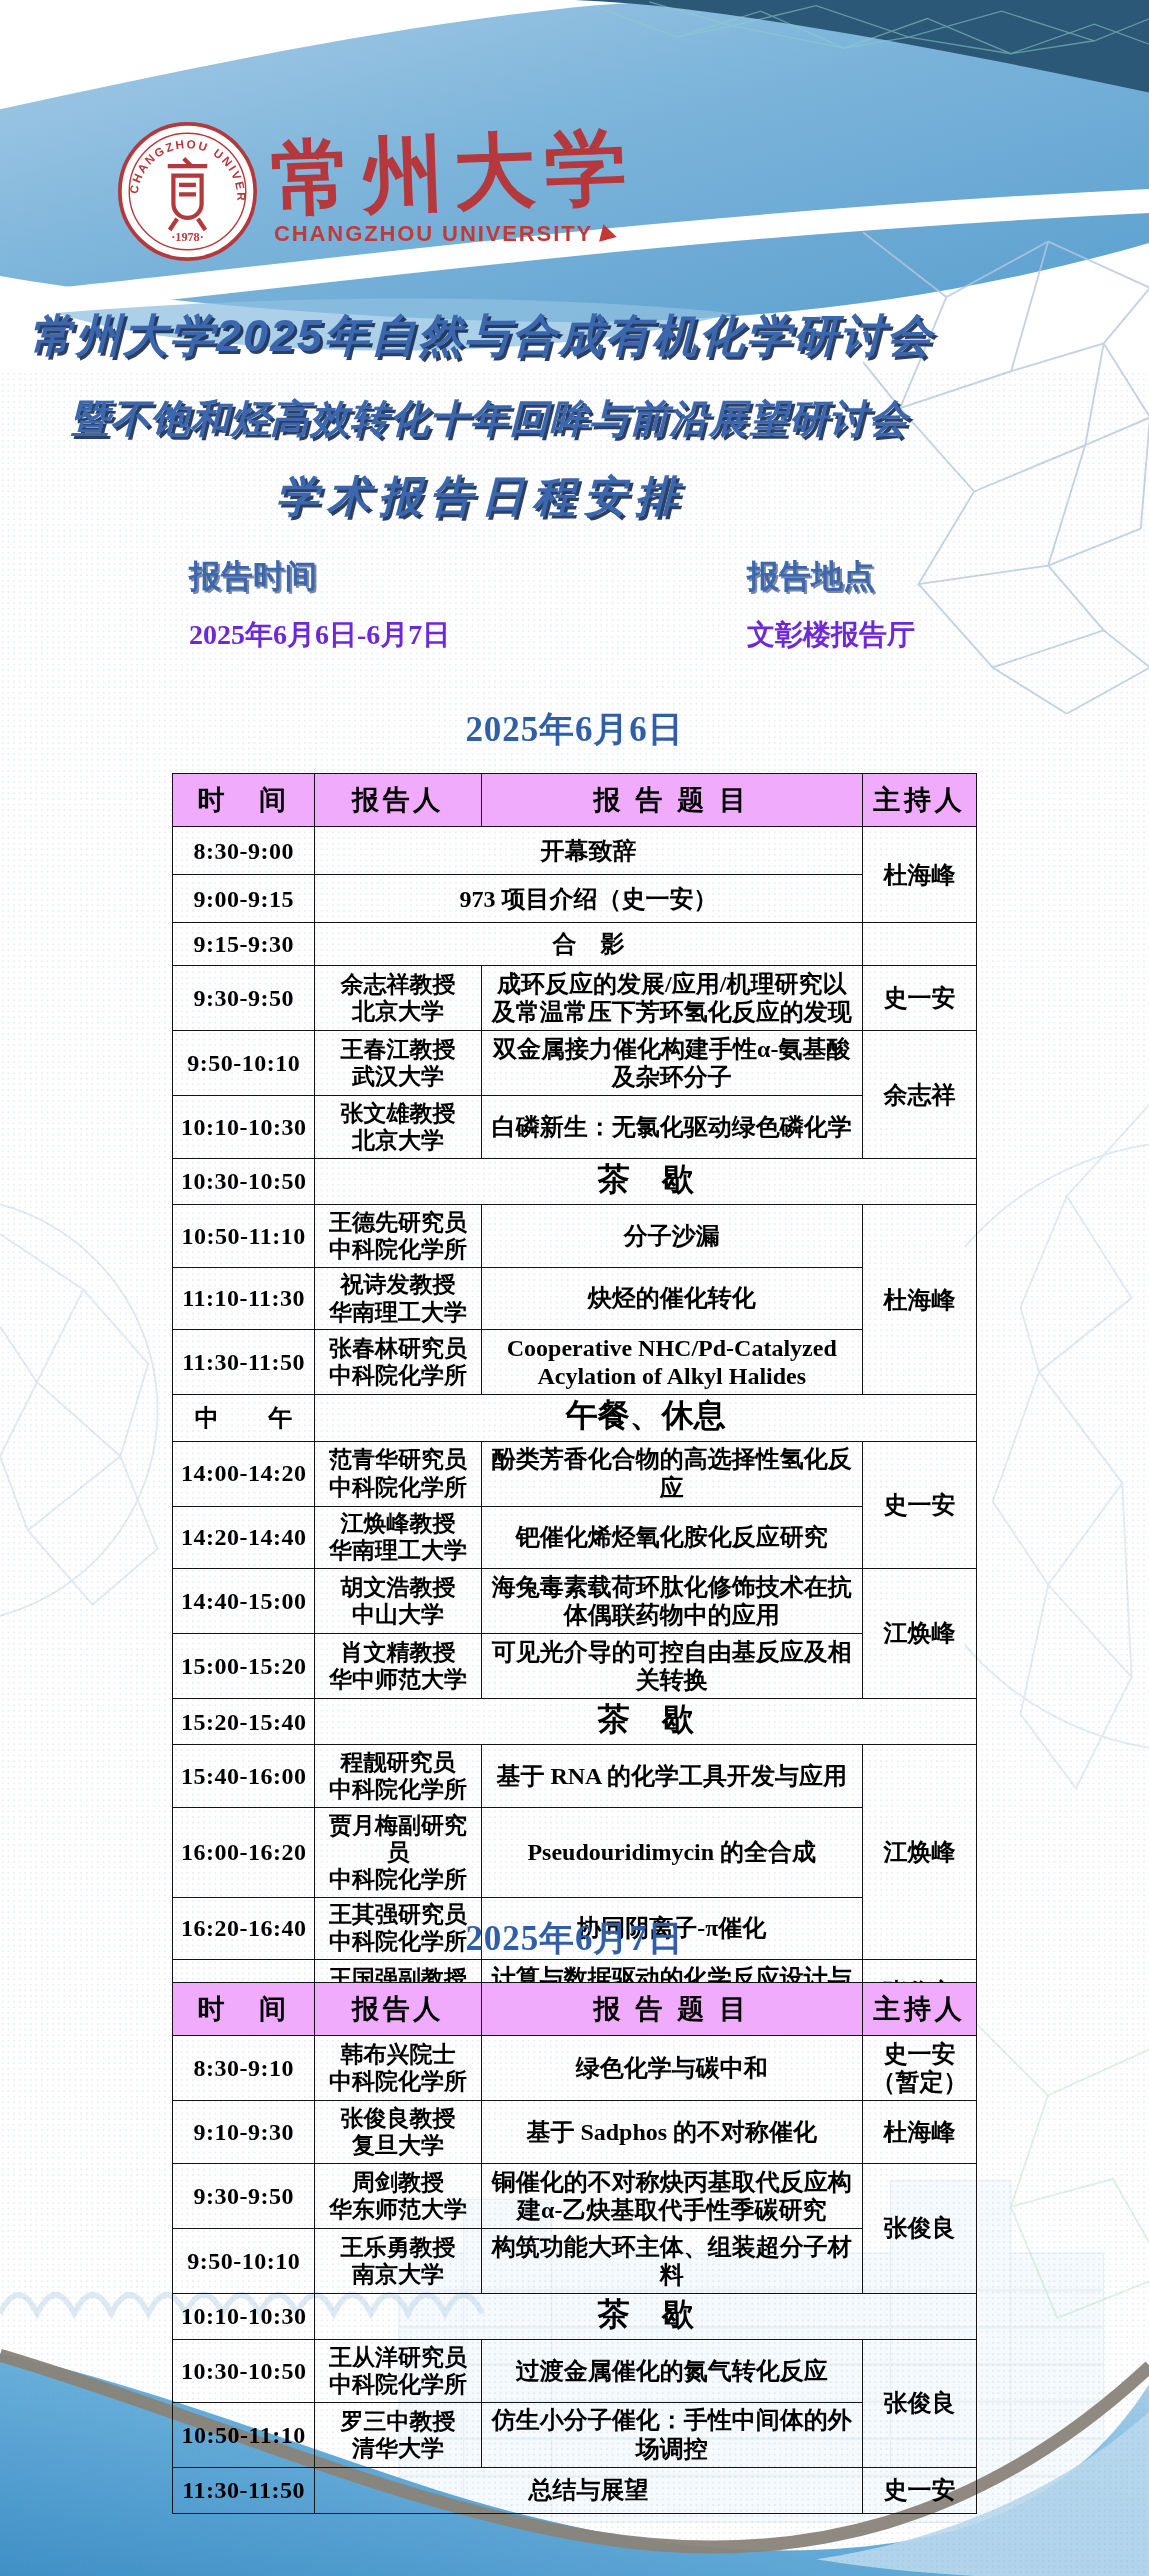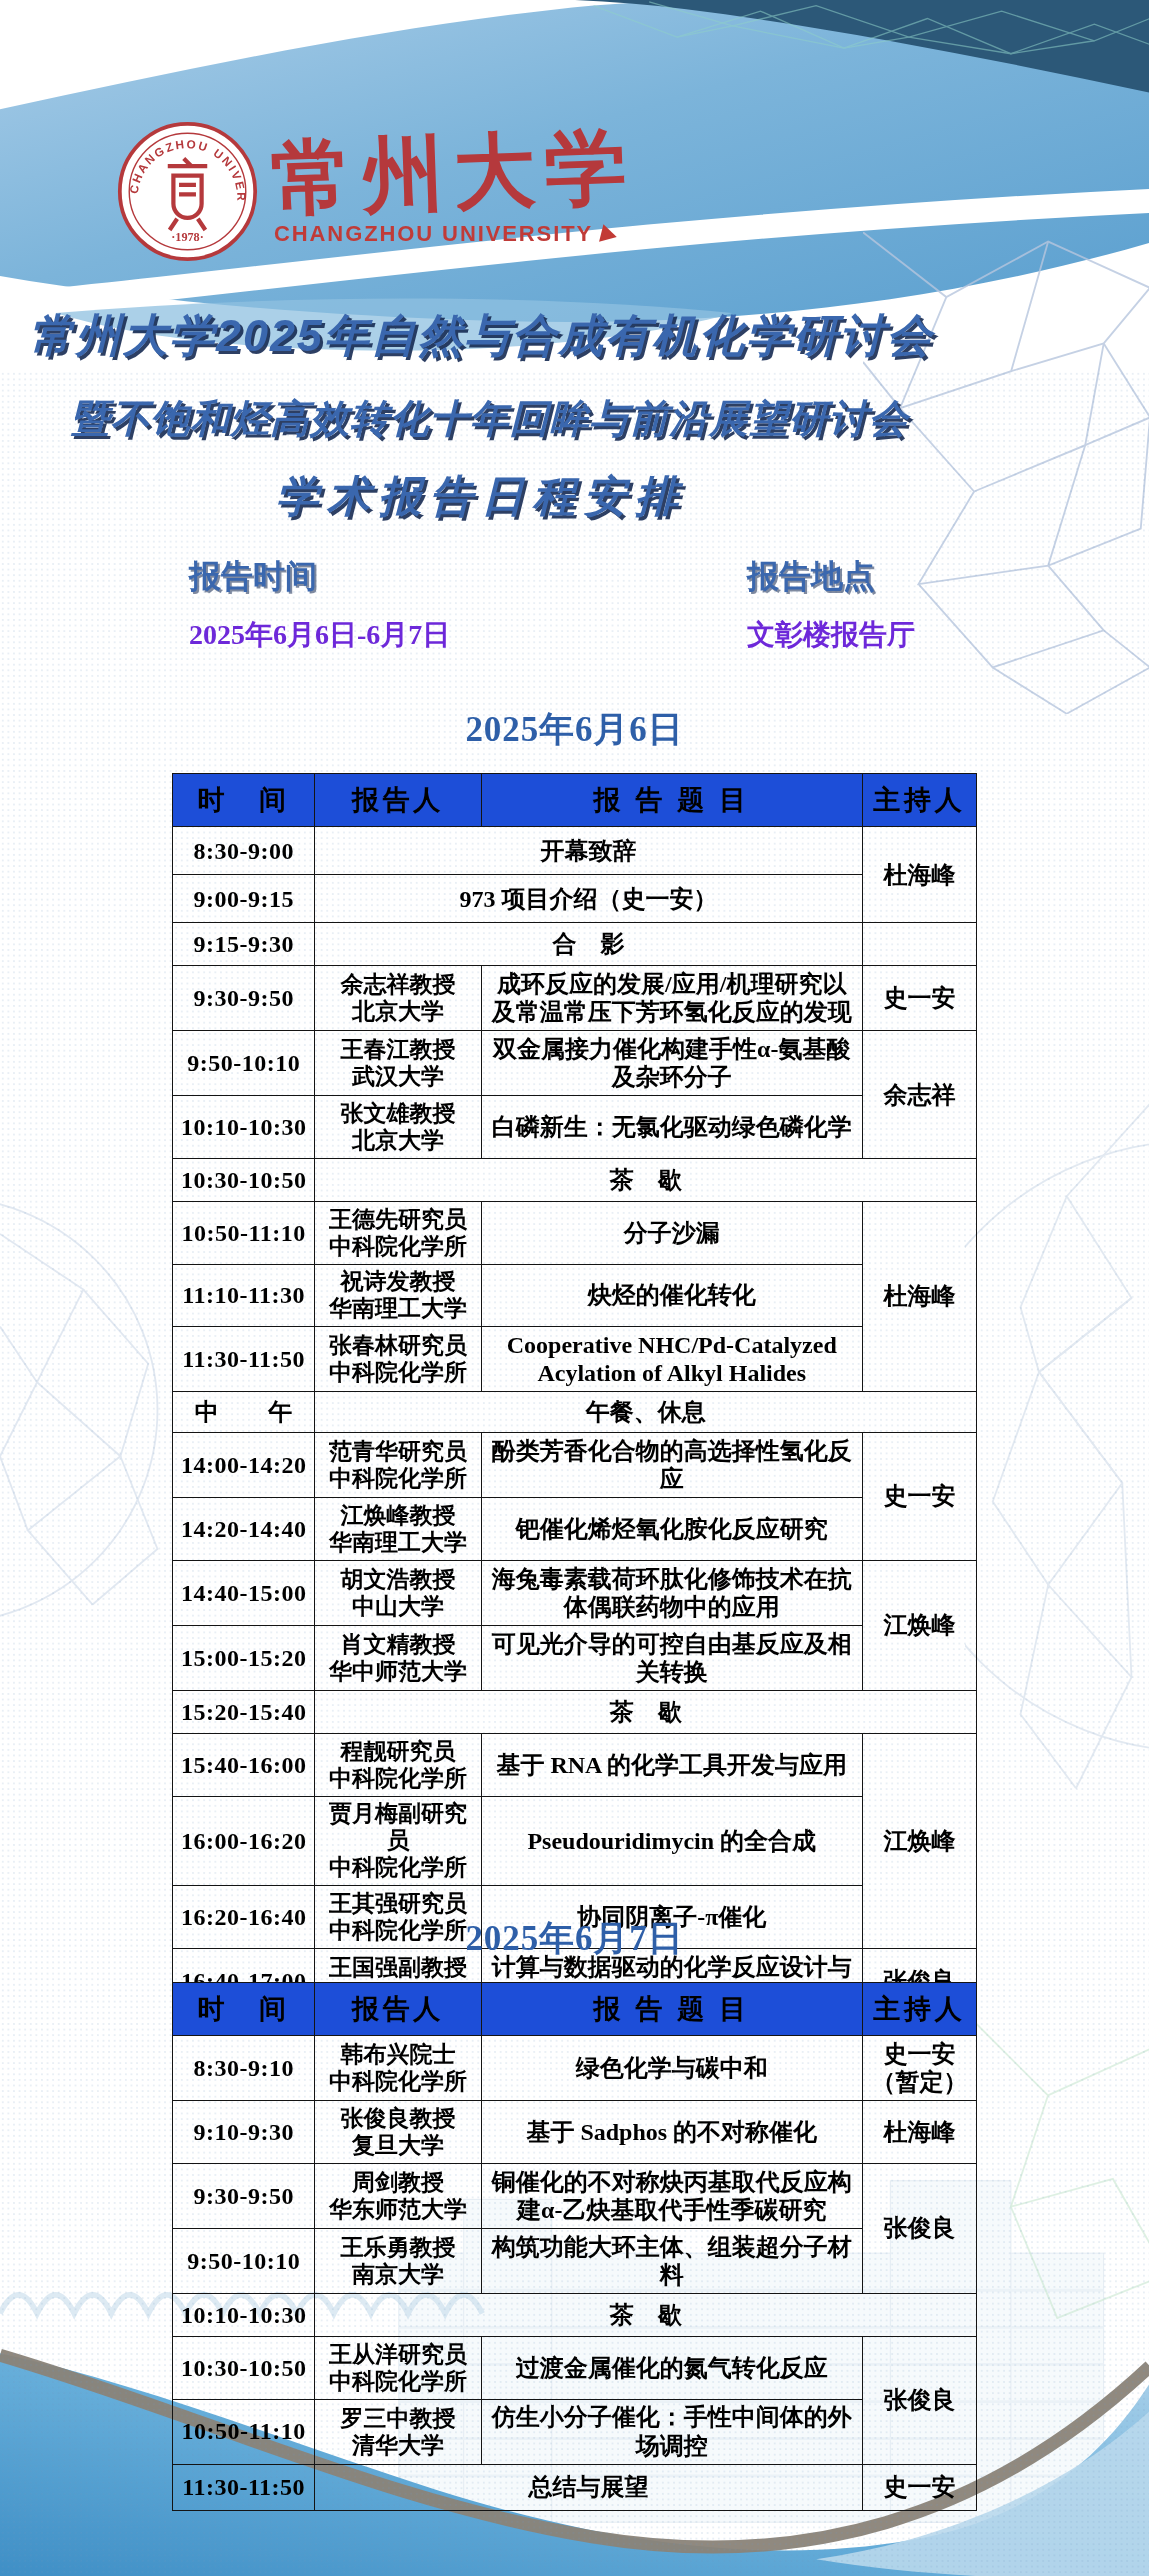--- a/index.html
+++ b/index.html
@@ -44,30 +44,30 @@
 
   
   #sessions{position:absolute;left:0;top:12px;width:1150px;height:1932px;z-index:4;}
   .session{position:absolute;left:172px;width:805px;}
   .session:nth-of-type(1){top:694px;}
   .session:nth-of-type(2){top:1903px;}
   .session .date{text-align:center;color:#2e5fa8;font-weight:800;font-size:35px;margin-bottom:20.4px;
                  font-family:"Liberation Serif","DejaVu Serif",serif;letter-spacing:0.9px;}
   .session table{width:100%;border-collapse:collapse;table-layout:fixed;}
   col.c-time{width:17.7%;} col.c-speaker{width:20.7%;} col.c-title{width:47.4%;} col.c-chair{width:14.2%;}
-  .session th{background:#1d4ed8;border:1.9px solid #141414;height:50px;color:#000;
+  .session th{background:#f0abfc;border:1.9px solid #141414;height:50px;color:#000;
               font-size:27px;font-weight:800;letter-spacing:3.7px;}
   .session td{border:1.9px solid #141414;text-align:center;vertical-align:middle;color:#000;
               font-weight:700;line-height:1.18;padding:3.7px 5.6px;
               font-family:"Liberation Serif","DejaVu Serif",serif;}
   td.time{font-size:24px;letter-spacing:0.5px;}
   td.speaker{font-size:23px;}
   td.titlecell{font-size:24px;}
   td.chair{font-size:24px;}
-  td.mergedcell{font-size:24px;}
+  td.mergedcell{font-size:32px;font-family:Liberation Mono, monospace;}
   tr.kind-talk{height:57px;}
   tr.kind-keynote{height:61px;}
   tr.kind-ceremony{height:48px;}
   tr.kind-photo{height:43px;}
   tr.kind-break{height:43px;}
   tr.kind-lunch{height:41px;}
   tr.kind-summary{height:46px;}
 </style>
 </head>
 <body>

